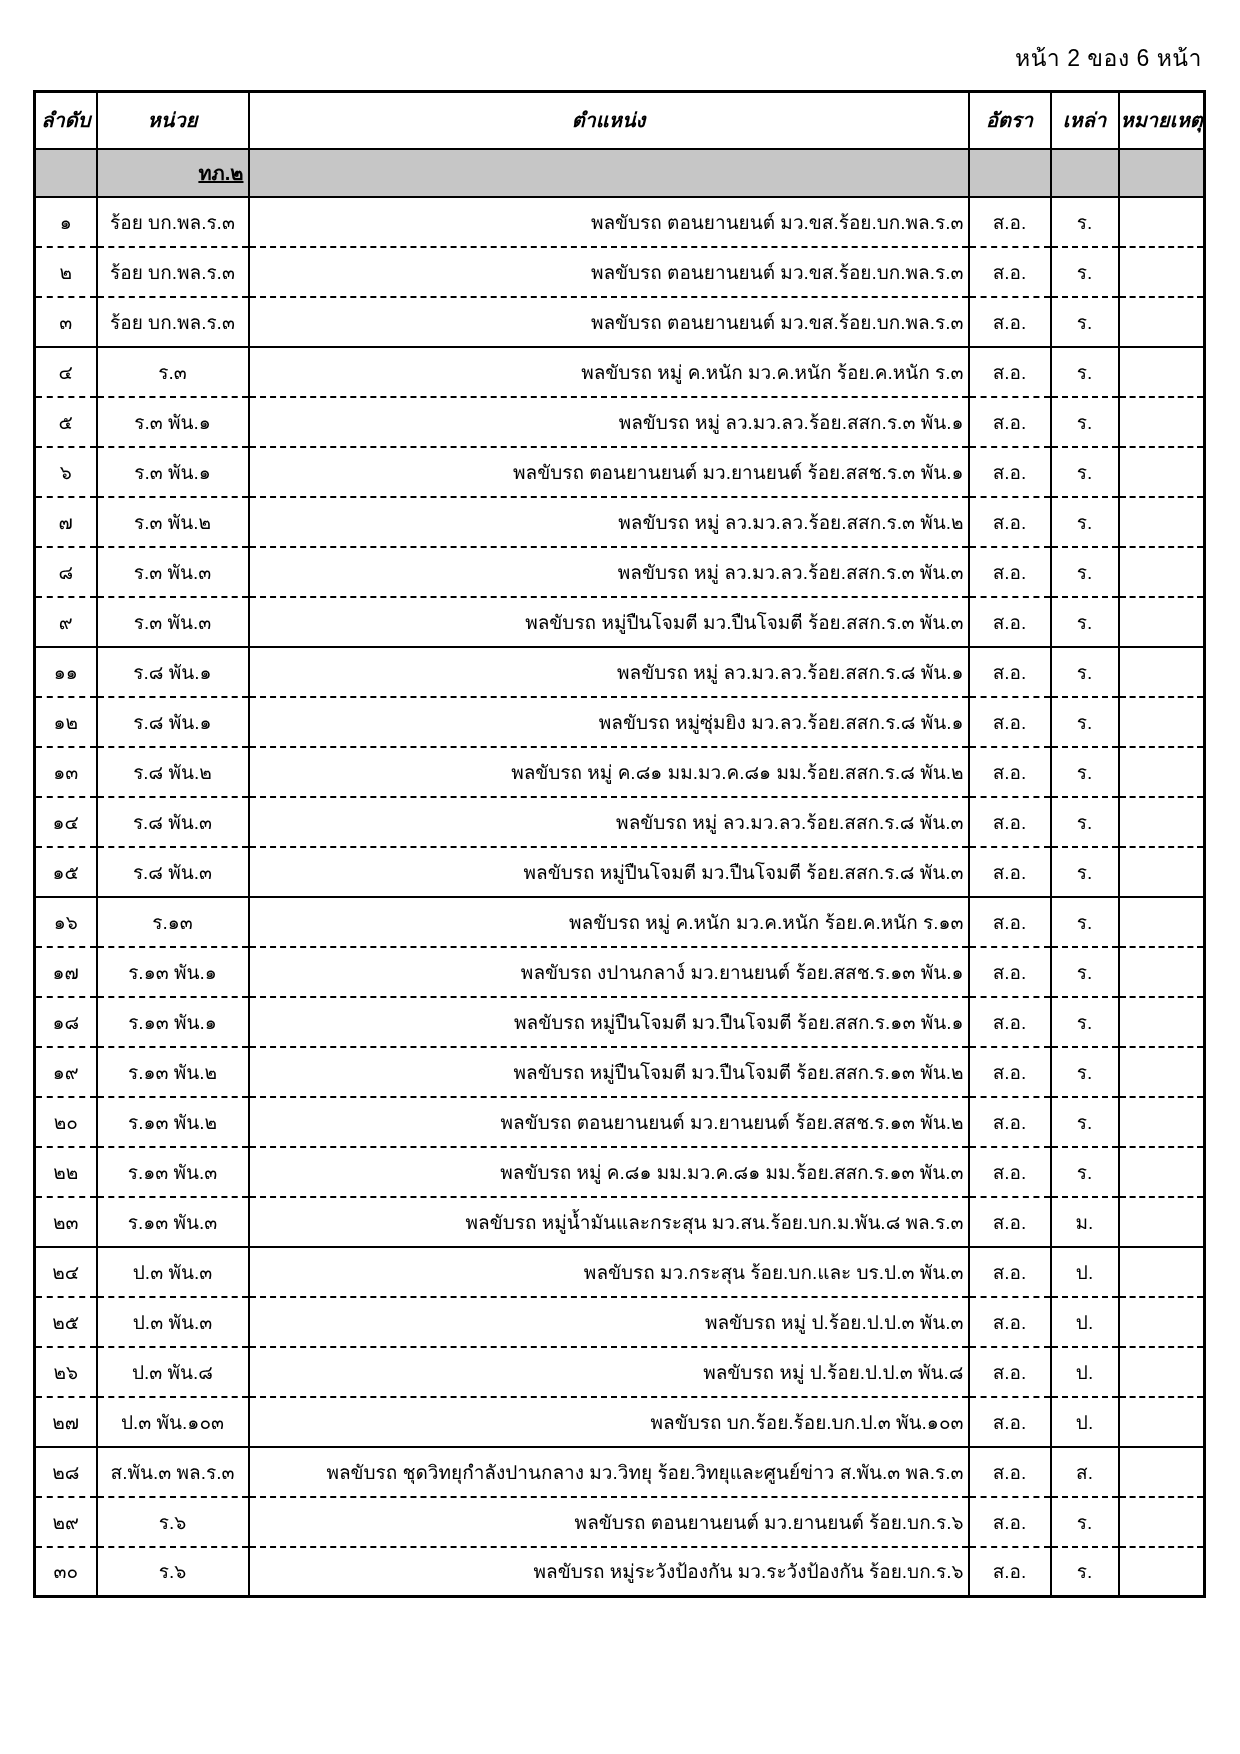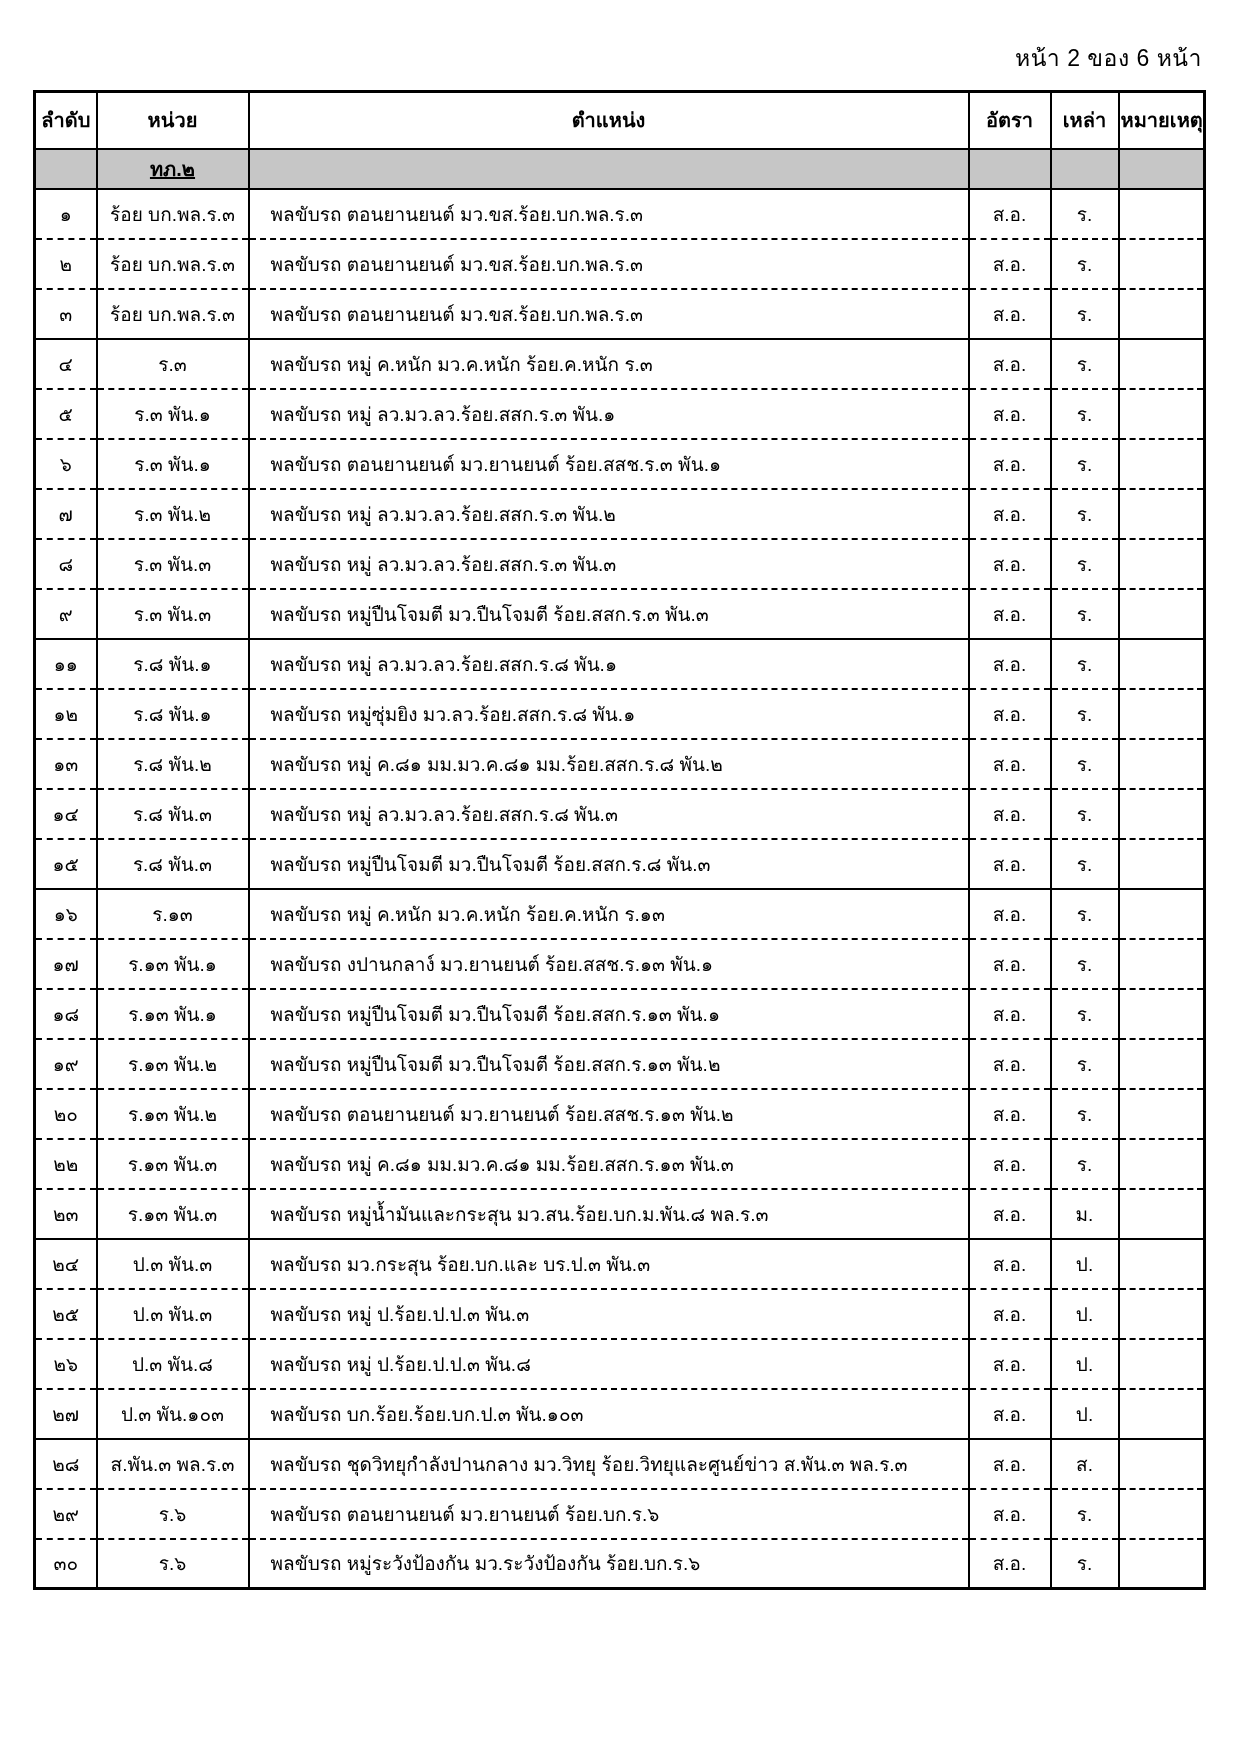--- a/index.html
+++ b/index.html
@@ -38,42 +38,43 @@
     white-space:nowrap;
   }
   thead th{
     height:57px;
     font-weight:bold;
     font-size:20px;
     text-align:center;
     vertical-align:middle;
     border-bottom:2px solid var(--border-c);
     padding:0 1px;
+    font-style:italic;
   }
   tr.section-row td{
-    height:40px;
+    height:48px;
     background:var(--section-bg);
     border-bottom:2px solid var(--border-c);
-    text-align:center;
+    text-align:right;
     vertical-align:middle;
   }
   tr.section-row .section-unit{
     font-weight:bold;
     text-decoration:underline;
     font-size:20px;
   }
   tbody tr.data-row td{
     height:50px;
     vertical-align:middle;
     border-bottom:2px dashed var(--border-c);
   }
   tbody tr.data-row:last-child td{border-bottom:none;}
   tbody tr.group-end td{border-bottom:2px solid var(--border-c);}
   td.c-no, td.c-unit, td.c-rate, td.c-branch, td.c-remark{text-align:center;}
-  td.c-position{text-align:left;padding-left:21px;}
+  td.c-position{text-align:right;padding-left:21px;}
 </style>
 </head>
 <body>
 
 <div class="page">
 
   <div class="page-label">หน้า 2 ของ 6 หน้า</div>
 
   <table class="pos-table">
     <colgroup>

